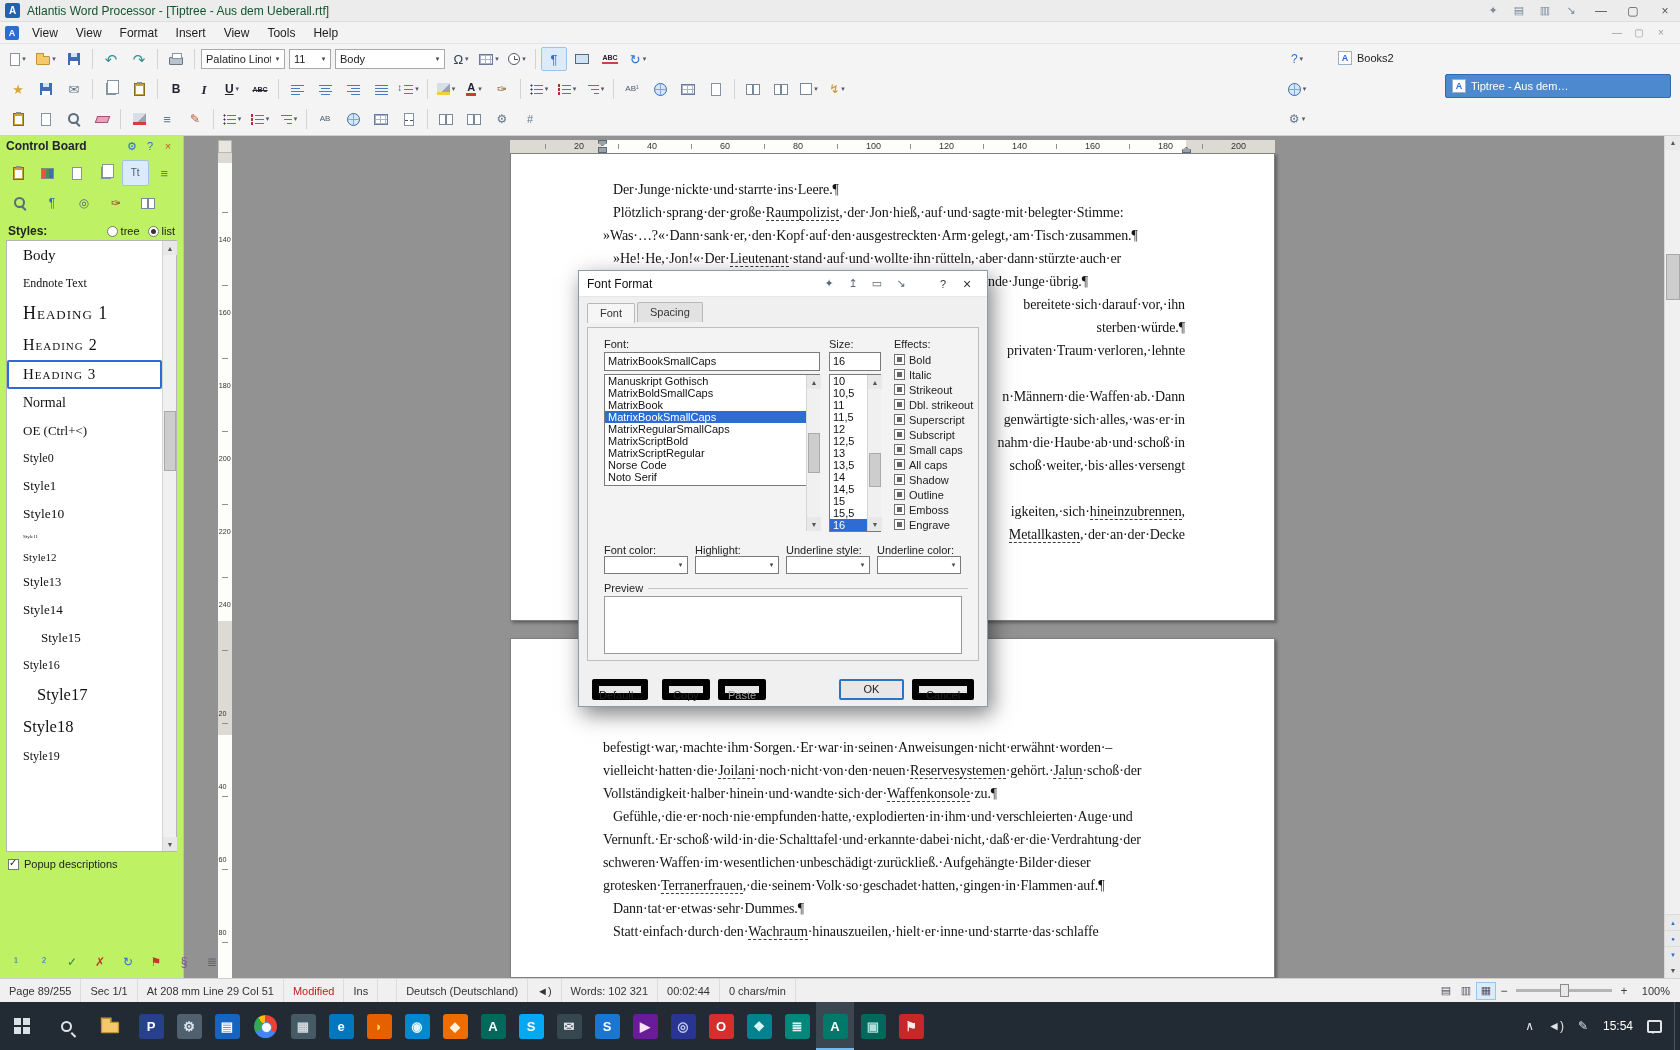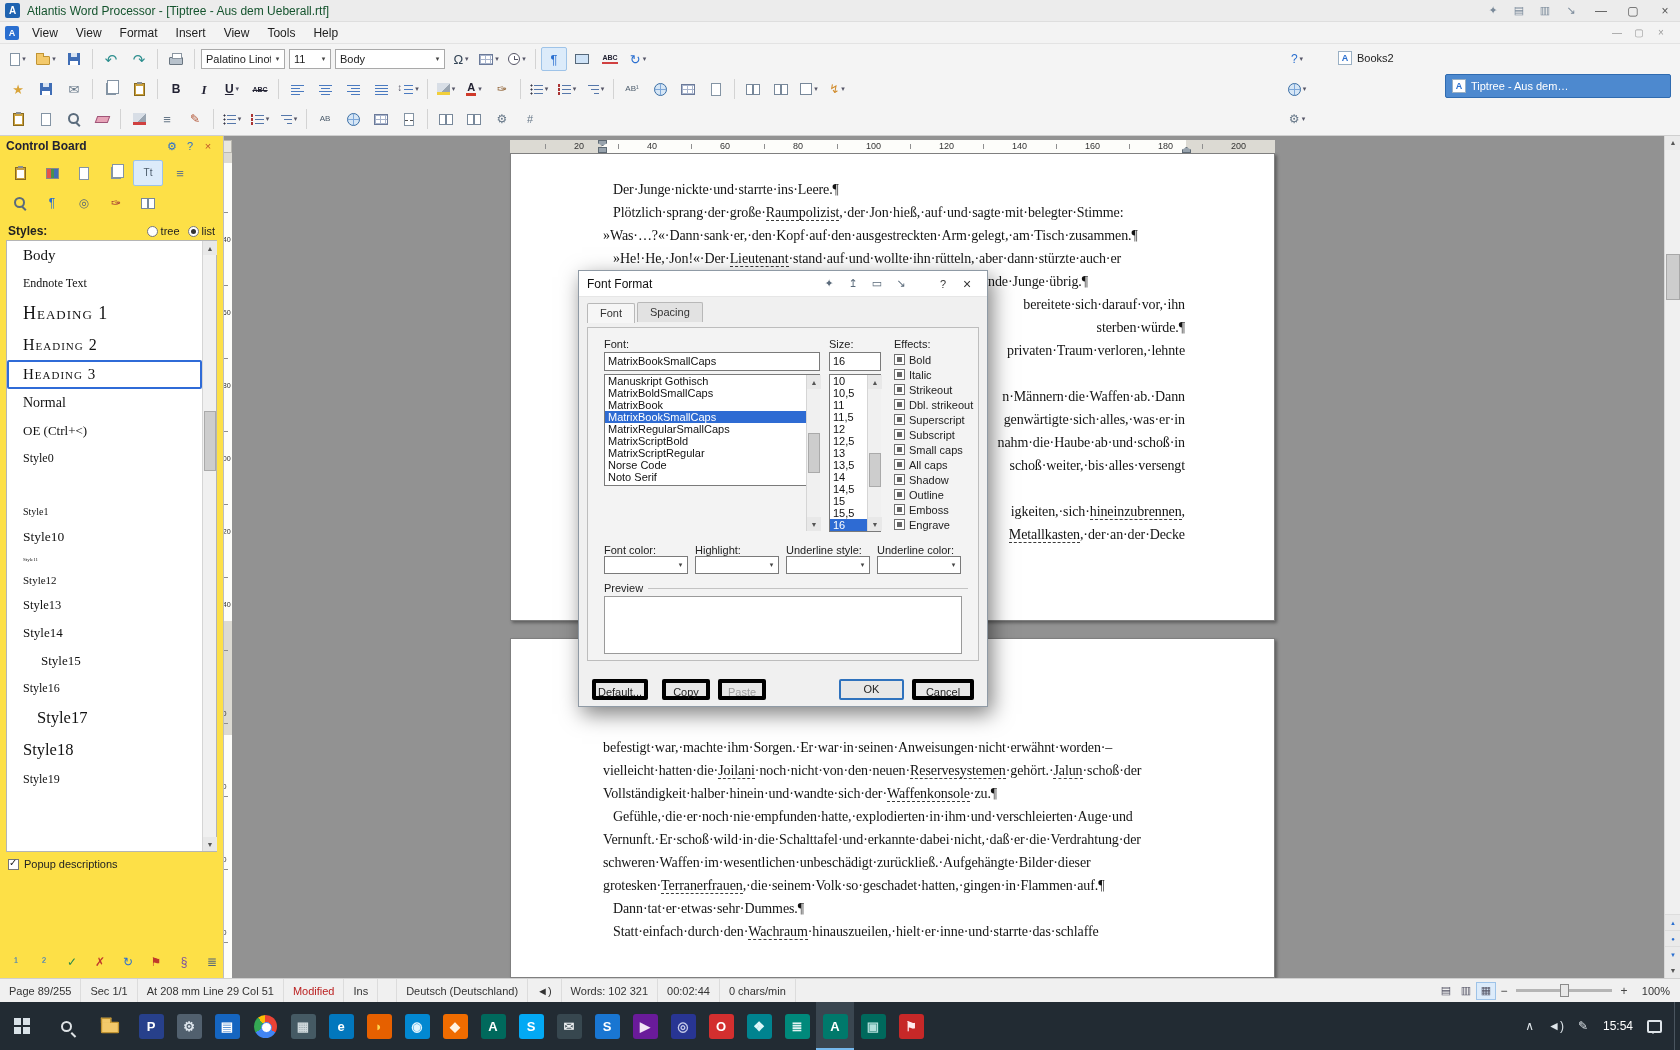--- a/index.html
+++ b/index.html
@@ -88,21 +88,21 @@
   .ic-globe{width:13px;height:13px;border-radius:50%;border:1px solid #3a6ea5;background:#d6e6f5;overflow:hidden;}
   .ic-globe::before{content:"";position:absolute;left:5px;top:0;width:1px;height:13px;background:#7da7d9;}
   .ic-globe::after{content:"";position:absolute;left:0;top:5px;width:13px;height:1px;background:#7da7d9;}
   .ic-cols{width:14px;height:11px;border:1px solid #78889a;background:linear-gradient(90deg,#fff 45%,#78889a 45% 55%,#fff 55%);}
   .ic-box{width:12px;height:12px;border:1px solid #78889a;background:#fff;}
   .ic-pagebreak{width:10px;height:13px;background:#fff;border:1px solid #8494a4;}
   .ic-pagebreak::after{content:"";position:absolute;left:0;right:0;top:6px;border-top:1px dashed #555;}
   .ic-palette{width:13px;height:11px;background:linear-gradient(90deg,#e5534b 33%,#4a8f4d 33% 66%,#3f6db5 66%);border:1px solid #888;}
 
   
-  .cboard{position:absolute;left:0;top:134px;width:224px;height:844px;background:#fde047;border-right:1px solid #bdbdbd;z-index:15;}
+  .cboard{position:absolute;left:0;top:134px;width:184px;height:844px;background:#bef264;border-right:1px solid #bdbdbd;z-index:15;}
   .cb-head{height:24px;display:flex;align-items:center;padding:0 6px;}
   .cb-title{font-size:12px;font-weight:bold;color:#223;}
   .cb-head .sp{flex:1;}
   .cbh-btn{width:18px;height:16px;display:flex;align-items:center;justify-content:center;font-size:11px;}
   #cb-icons1,#cb-icons2{display:flex;align-items:center;padding:2px 4px;}
   #cb-icons1 .tbtn,#cb-icons2 .tbtn{width:30px;height:26px;}
   .cb-styles-row{display:flex;align-items:center;padding:6px 8px 4px 8px;}
   .cb-styles-label{font-weight:bold;font-size:12px;}
   .cb-styles-row .sp{flex:1;}
   .radio{width:11px;height:11px;border:1px solid #777;border-radius:50%;background:#fff;position:relative;display:inline-block;margin:0 3px 0 8px;}
@@ -113,21 +113,21 @@
   .style-item{padding:6px 4px 6px 16px;color:#111;font-family:"Liberation Serif",serif;white-space:nowrap;overflow:hidden;}
   .style-item.sel{outline:2px solid #2f6bd7;outline-offset:-2px;border-radius:2px;}
   .st-body{font-size:15px;}
   .st-endnote{font-size:12px;}
   .st-h1{font-size:18px;font-variant:small-caps;letter-spacing:1px;}
   .st-h2{font-size:16px;font-variant:small-caps;letter-spacing:1px;}
   .st-h3{font-size:15px;font-variant:small-caps;letter-spacing:1px;}
   .st-normal{font-size:14px;}
   .st-oe{font-size:13px;}
   .st-s0{font-size:12px;}
-  .st-s1{font-size:10px;margin-top:28px;}
+  .st-s1{font-size:13px;}
   .st-s10{font-size:13.5px;}
   .st-s11{font-size:5px;}
   .st-s12{font-size:11px;}
   .st-s13{font-size:12.5px;}
   .st-s14{font-size:13px;}
   .st-s15{font-size:13px;padding-left:34px;}
   .st-s16{font-size:12px;}
   .st-s17{font-size:16.5px;padding-left:30px;}
   .st-s18{font-size:16.5px;}
   .st-s19{font-size:12px;}
@@ -190,21 +190,21 @@
   .listbox{position:absolute;background:#fff;border:1px solid #7a7a7a;overflow:hidden;}
   .lbitem{height:12px;line-height:12px;font-size:11px;padding-left:3px;padding-right:15px;white-space:nowrap;overflow:hidden;color:#111;}
   .lbitem.sel{background:#2e6bd3;color:#fff;}
   .effect{position:absolute;left:306px;display:flex;align-items:center;height:13px;font-size:11px;white-space:nowrap;}
   .cbx{width:11px;height:11px;background:#fff;border:1px solid #707070;position:relative;margin-right:4px;flex:0 0 11px;}
   .cbx::after{content:"";position:absolute;left:2px;top:2px;right:2px;bottom:2px;background:#666;}
   .dcombo{position:absolute;width:84px;height:18px;background:#fff;border:1px solid #7a7a7a;display:flex;align-items:center;justify-content:flex-end;}
   .gline{position:absolute;height:1px;background:#c3c3c3;}
   .pbox{position:absolute;background:#fff;border:1px solid #9a9a9a;}
   .dlg-buttons{position:absolute;left:0;top:408px;width:100%;height:22px;}
-  .dbtn{position:absolute;height:21px;background:#e7e7e7;border:4px solid #000000;font-size:11px;text-align:center;line-height:19px;color:#222;border-radius:2px;}
+  .dbtn{position:absolute;height:21px;background:#e7e7e7;border:7px solid #000000;font-size:11px;text-align:center;line-height:19px;color:#222;border-radius:2px;}
   .dbtn.def{border:2px solid #2f72bd;line-height:17px;}
   .dbtn.dis{color:#9f9f9f;}
 
   
   .statusbar{position:absolute;left:0;top:978px;width:100%;height:24px;background:#f0f0f0;border-top:1px solid #cfcfcf;display:flex;align-items:center;z-index:30;}
   #sb-segments{display:flex;height:100%;}
   .sseg{padding:0 9px;border-right:1px solid #dcdcdc;display:flex;align-items:center;font-size:11px;color:#333;white-space:pre;}
   .sb-right{margin-left:auto;display:flex;align-items:center;padding-right:6px;}
   .vbtn{width:20px;height:18px;display:flex;align-items:center;justify-content:center;font-size:11px;color:#556;}
   .vbtn.on{background:#dcebfa;border:1px solid #9ec3e8;}

